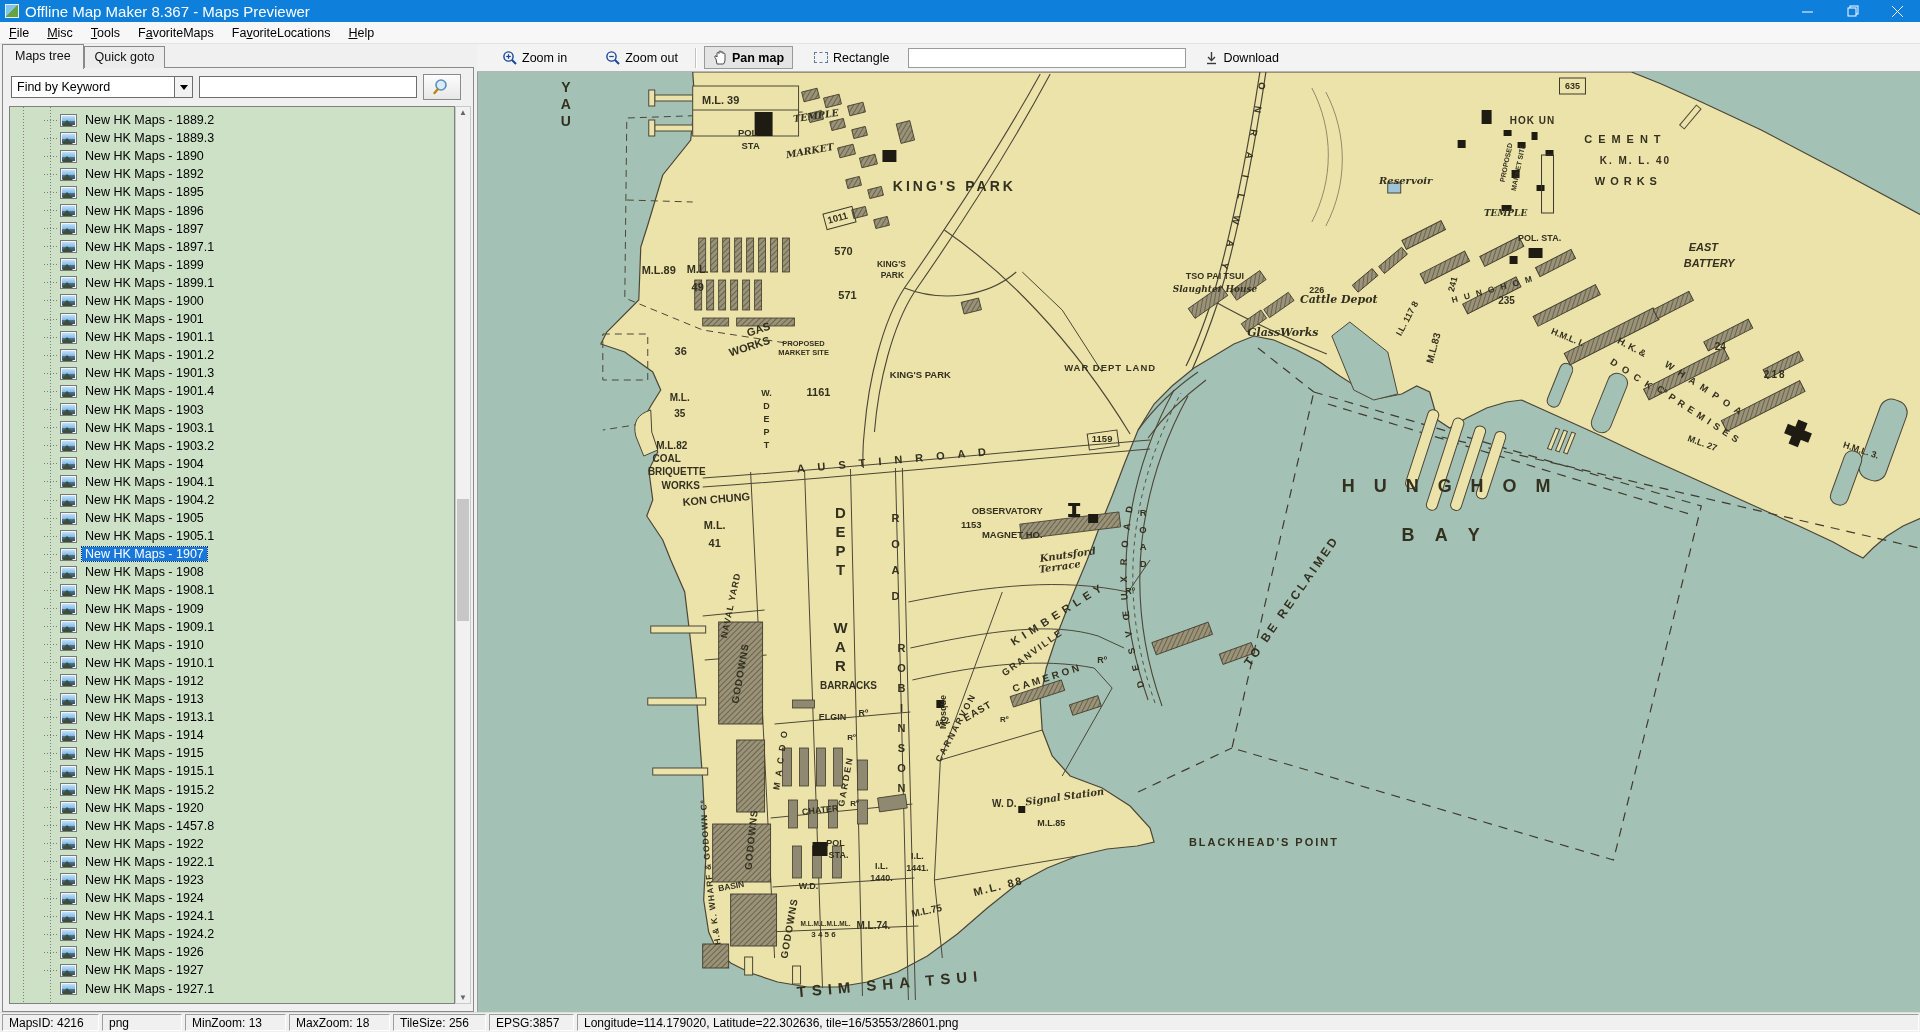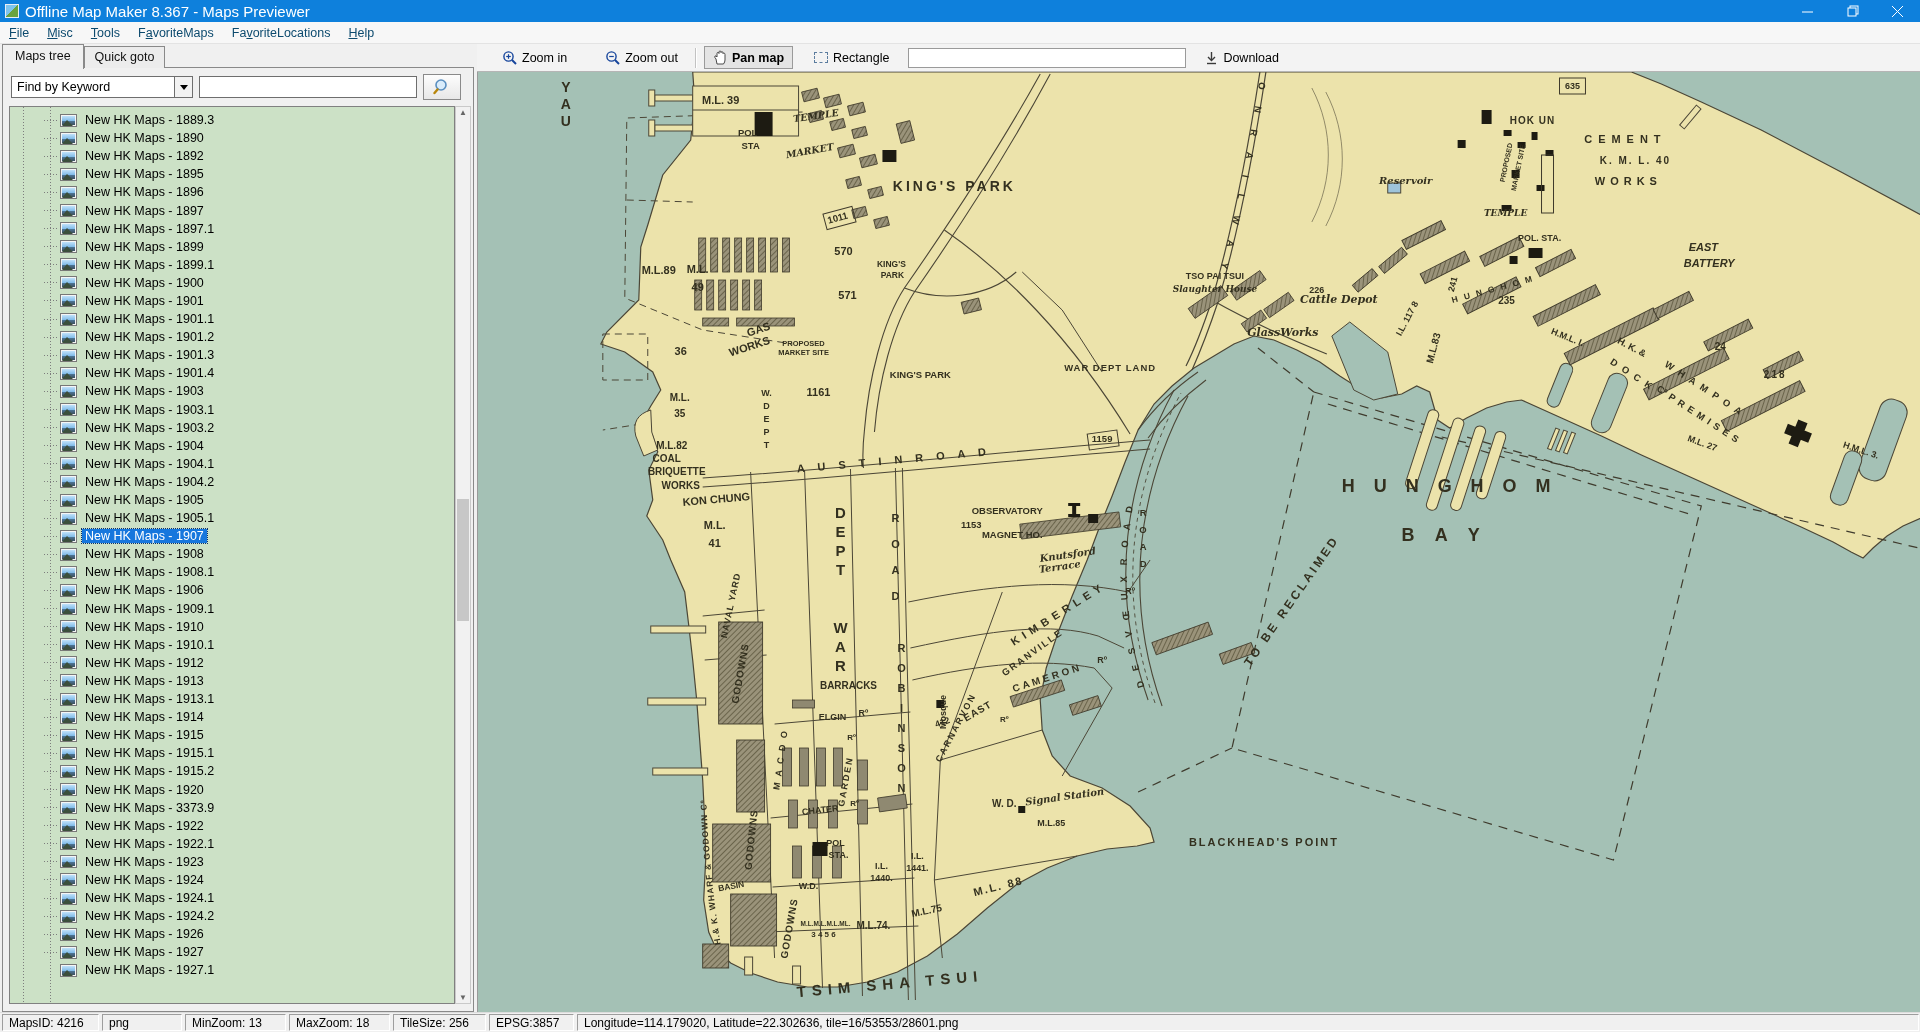--- a/index.html
+++ b/index.html
@@ -8,21 +8,21 @@
   
   .titlebar{position:absolute;left:0;top:0;width:1920px;height:22px;background:#0e80dc;color:#fff;
     display:flex;align-items:center;font-size:15px;}
   .titlebar .appicon{width:14px;height:14px;margin:0 6px 0 5px;border:1px solid #e8eef5;
     background:linear-gradient(135deg,#7ec4ee 0 50%,#69a33e 50% 100%);flex:0 0 auto;}
   .win-btns{margin-left:auto;display:flex;height:22px;}
   .win-btn{width:45px;height:22px;display:flex;align-items:center;justify-content:center;}
   .win-btn svg{display:block;}
   
   .menubar{position:absolute;left:0;top:22px;width:1920px;height:22px;background:#f7f7f7;
-    display:flex;align-items:center;font-size:12.5px;color:#0c4a6e;border-bottom:1px solid #e3e3e3;}
+    display:flex;align-items:center;font-size:12.5px;color:#000000;border-bottom:1px solid #e3e3e3;}
   .menu-item{padding:2px 9px;}
   .menu-item u{text-decoration:underline;}
   
   .tabs{position:absolute;left:2px;top:44px;height:24px;display:flex;align-items:flex-end;z-index:3;}
   .tab{font-size:12.5px;padding:3px 10px 4px 10px;border:1px solid #898989;border-bottom:none;
     background:#ececec;color:#111;}
   .tab.active{background:#f0f0f0;padding:4px 12px 6px 12px;position:relative;top:1px;}
   .panel{position:absolute;left:2px;top:67px;width:472px;height:945px;background:#f0f0f0;
     border:1px solid #898989;}
   .combo{position:absolute;left:8px;top:8px;width:182px;height:22px;background:#fff;border:1px solid #6e6e6e;
@@ -126,20 +126,25 @@
       <line x1="4.5" y1="11.5" x2="1.5" y2="15" stroke="#b8860b" stroke-width="2.4" stroke-linecap="round"></line>
     </svg>
   </div>
   <div class="tree" id="tree">
     <div class="tree-guides" style="left:13px"></div>
     <div class="tree-guides" style="left:40px"></div>
     <div class="tree-inner" id="treeInner">
         <div class="trow">
           <span class="stub"></span>
           <span class="ticon"></span>
+          <span class="tlabel">New HK Maps - 1889.2</span>
+        </div>
+        <div class="trow">
+          <span class="stub"></span>
+          <span class="ticon"></span>
           <span class="tlabel">New HK Maps - 1889.3</span>
         </div>
         <div class="trow">
           <span class="stub"></span>
           <span class="ticon"></span>
           <span class="tlabel">New HK Maps - 1890</span>
         </div>
         <div class="trow">
           <span class="stub"></span>
           <span class="ticon"></span>
@@ -256,21 +261,21 @@
           <span class="tlabel">New HK Maps - 1908</span>
         </div>
         <div class="trow">
           <span class="stub"></span>
           <span class="ticon"></span>
           <span class="tlabel">New HK Maps - 1908.1</span>
         </div>
         <div class="trow">
           <span class="stub"></span>
           <span class="ticon"></span>
-          <span class="tlabel">New HK Maps - 1906</span>
+          <span class="tlabel">New HK Maps - 1909</span>
         </div>
         <div class="trow">
           <span class="stub"></span>
           <span class="ticon"></span>
           <span class="tlabel">New HK Maps - 1909.1</span>
         </div>
         <div class="trow">
           <span class="stub"></span>
           <span class="ticon"></span>
           <span class="tlabel">New HK Maps - 1910</span>
@@ -316,21 +321,21 @@
           <span class="tlabel">New HK Maps - 1915.2</span>
         </div>
         <div class="trow">
           <span class="stub"></span>
           <span class="ticon"></span>
           <span class="tlabel">New HK Maps - 1920</span>
         </div>
         <div class="trow">
           <span class="stub"></span>
           <span class="ticon"></span>
-          <span class="tlabel">New HK Maps - 3373.9</span>
+          <span class="tlabel">New HK Maps - 1457.8</span>
         </div>
         <div class="trow">
           <span class="stub"></span>
           <span class="ticon"></span>
           <span class="tlabel">New HK Maps - 1922</span>
         </div>
         <div class="trow">
           <span class="stub"></span>
           <span class="ticon"></span>
           <span class="tlabel">New HK Maps - 1922.1</span>

